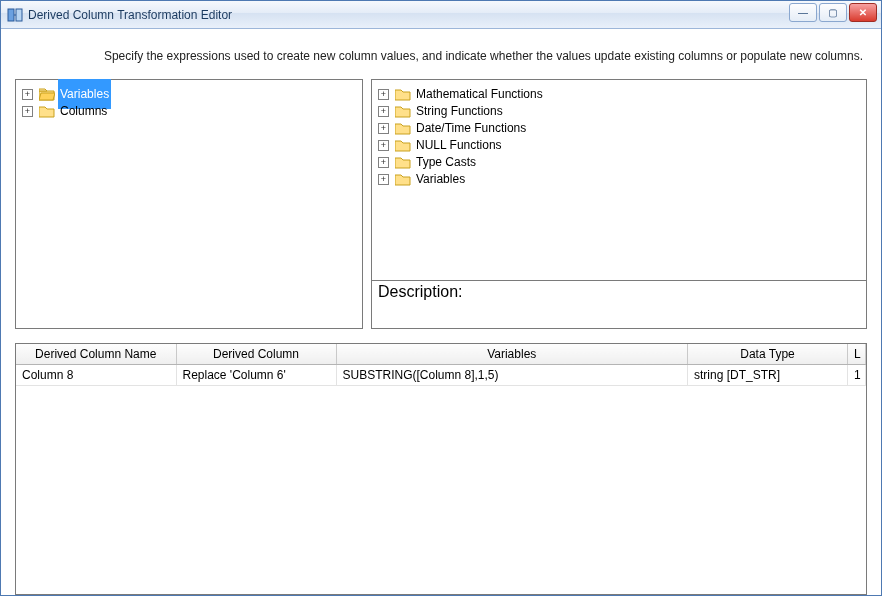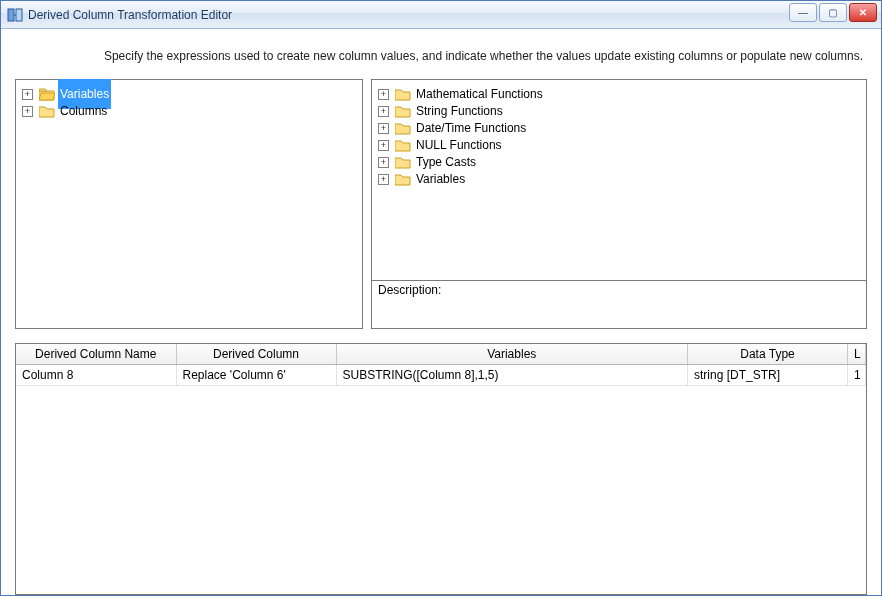--- a/index.html
+++ b/index.html
@@ -119,21 +119,21 @@
     flex: 1;
     overflow: hidden;
   }
   .description-box {
     border-top: 1px solid #7a7a7a;
     height: 48px;
     padding: 2px 6px;
     background: #fff;
   }
   .description-label {
-    font-size: 12px;
+    font-size: 16px;
     color: #000;
   }
   .grid-wrap {
     margin-top: 14px;
     border: 1px solid #7a7a7a;
     background: #fff;
     flex: 1;
     overflow: hidden;
   }
   table.grid {

